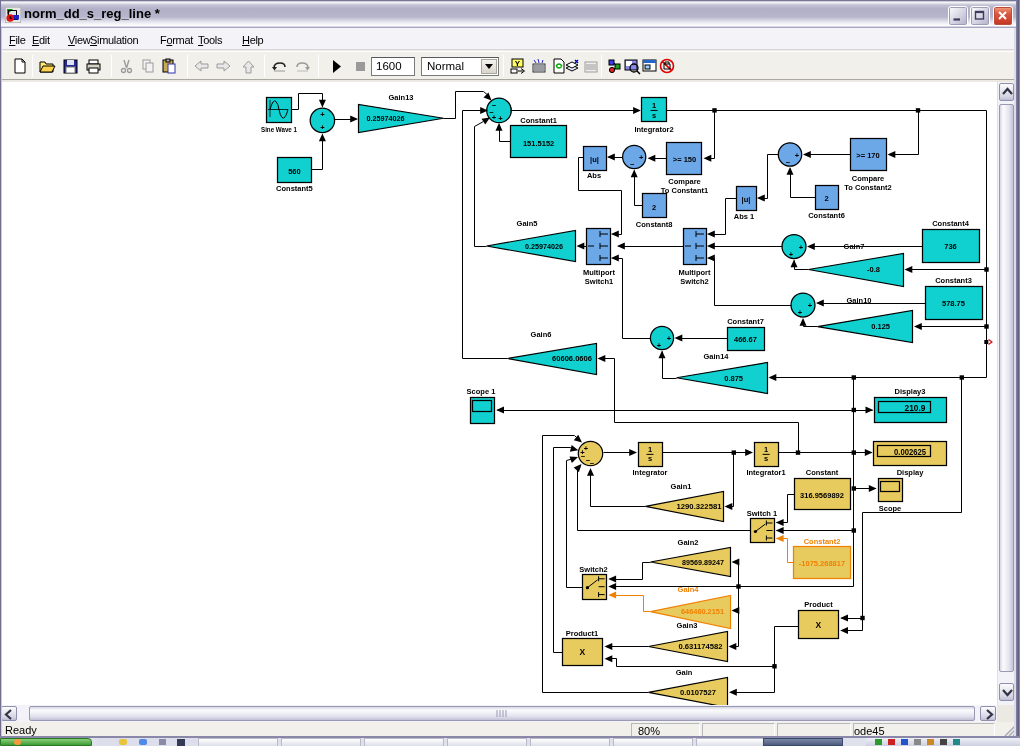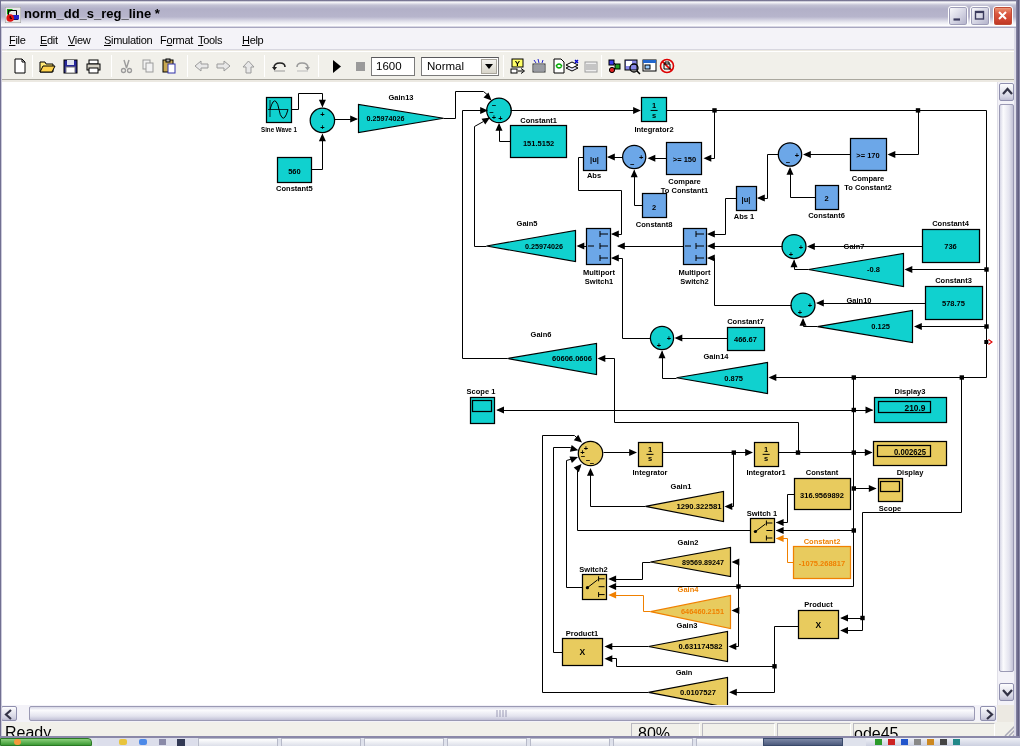--- a/index.html
+++ b/index.html
@@ -8,21 +8,21 @@
 #title .txt{position:absolute;left:24px;top:6px;font-size:13px;font-weight:bold;color:#000}
 .tbtn{position:absolute;top:6px;width:20px;height:20px;border-radius:3px;border:1px solid #fff;
  background:linear-gradient(135deg,#fdfdfe 0%,#d7d7e5 50%,#b0afc8 100%);box-shadow:inset 0 0 0 1px #9e9db8}
 #menubar{position:absolute;left:2px;top:28px;width:1016px;height:22px;background:#f4f3f8;border-bottom:1px solid #d8d7e0;font-size:11px;letter-spacing:-0.3px;color:#000}
 #menubar span{position:absolute;top:6px}
 #toolbar{position:absolute;left:2px;top:51px;width:1014px;height:29px;background:#f1f0ea;border-top:1px solid #fff;border-bottom:1px solid #aaa89f}
 #canvas{position:absolute;left:2px;top:82px;width:995px;height:623px;background:#fff}
 #vsb{position:absolute;left:997px;top:82px;width:17px;height:623px;background:#f3f2f8;border-left:1px solid #e0dfe8}
 #hsb{position:absolute;left:0px;top:705px;width:997px;height:17px;background:#f3f2f8}
 .sbtn{position:absolute;background:linear-gradient(to bottom,#fdfdfe,#d3d3e2 80%,#bebdd2);border:1px solid #8f8fae;border-radius:2px}
-#status{position:absolute;left:0;top:722px;width:1020px;height:16px;background:#f1f0ea;font-size:16px;color:#000}
+#status{position:absolute;left:0;top:722px;width:1020px;height:16px;background:#f1f0ea;font-size:11px;color:#000}
 #taskbar{position:absolute;left:0;top:738px;width:1020px;height:8px;background:#dfe2ec}
 .cell{position:absolute;top:1px;height:14px;border:1px solid #b9b8c0;border-right-color:#fff;border-bottom-color:#fff}
 </style></head><body>
 <div id="win">
  <div id="title">
   <svg style="position:absolute;left:5px;top:7px" width="16" height="16">
         <rect width="16" height="16" fill="#e8e8e8" stroke="#9a9a9a"></rect>
         <path d="M2,2 L8,2 L2,8 Z" fill="#0b9a0b"></path>
         <path d="M3.5,3.5 L11.5,3.5 L11.5,12 M3.5,3.5 L3.5,13.5 M2,12.5 h11" stroke="#000" fill="none"></path>
         <rect x="7" y="8" width="7" height="4.5" fill="#2121cc"></rect>
@@ -37,23 +37,23 @@
           <rect x="4.5" y="4.5" width="8" height="7.5" fill="none" stroke="#3c3c5e" stroke-width="1.4"></rect>
           <path d="M4.5,5.2 h8" stroke="#3c3c5e" stroke-width="1.8"></path>
         </svg></div>
   <div class="tbtn" style="left:993px;background:linear-gradient(to bottom,#f6c4ac 0%,#e88a6a 10%,#da5740 38%,#ce4430 72%,#bc3522 100%);box-shadow:inset 0 0 0 1px #c04a35">
    <svg width="18" height="18">
           <path d="M5,5 L12,12 M12,5 L5,12" stroke="#fff" stroke-width="2"></path>
         </svg></div>
  </div>
  <div id="menubar">
   <span style="left:7px"><u>F</u>ile</span>
-      <span style="left:38px"><u>E</u>dit</span>
+      <span style="left:30px"><u>E</u>dit</span>
   <span style="left:66px"><u>V</u>iew</span>
-      <span style="left:102px"><u>S</u>imulation</span>
+      <span style="left:88px"><u>S</u>imulation</span>
   <span style="left:158px">F<u>o</u>rmat</span>
       <span style="left:196px"><u>T</u>ools</span>
   <span style="left:240px"><u>H</u>elp</span>
  </div>
  <div id="toolbar">
   <svg style="position:absolute;left:10px;top:6px" width="17" height="17" viewBox="0 0 17 17">
         <path d="M3,1 h7 l3,3 v11 h-10 z" fill="#fff" stroke="#000"></path>
         <path d="M10,1 v3 h3" fill="none" stroke="#000"></path>
       </svg>
       <svg style="position:absolute;left:37px;top:6px" width="17" height="17" viewBox="0 0 17 17">

